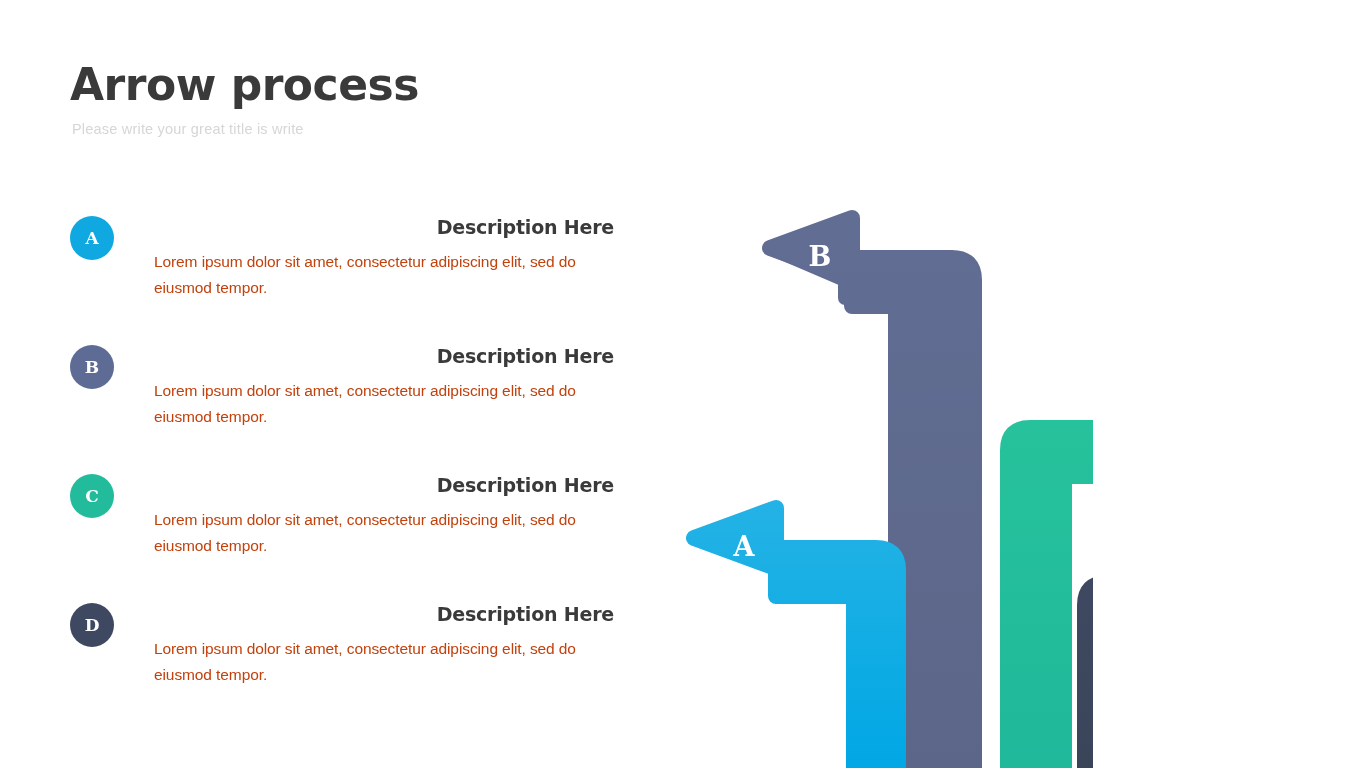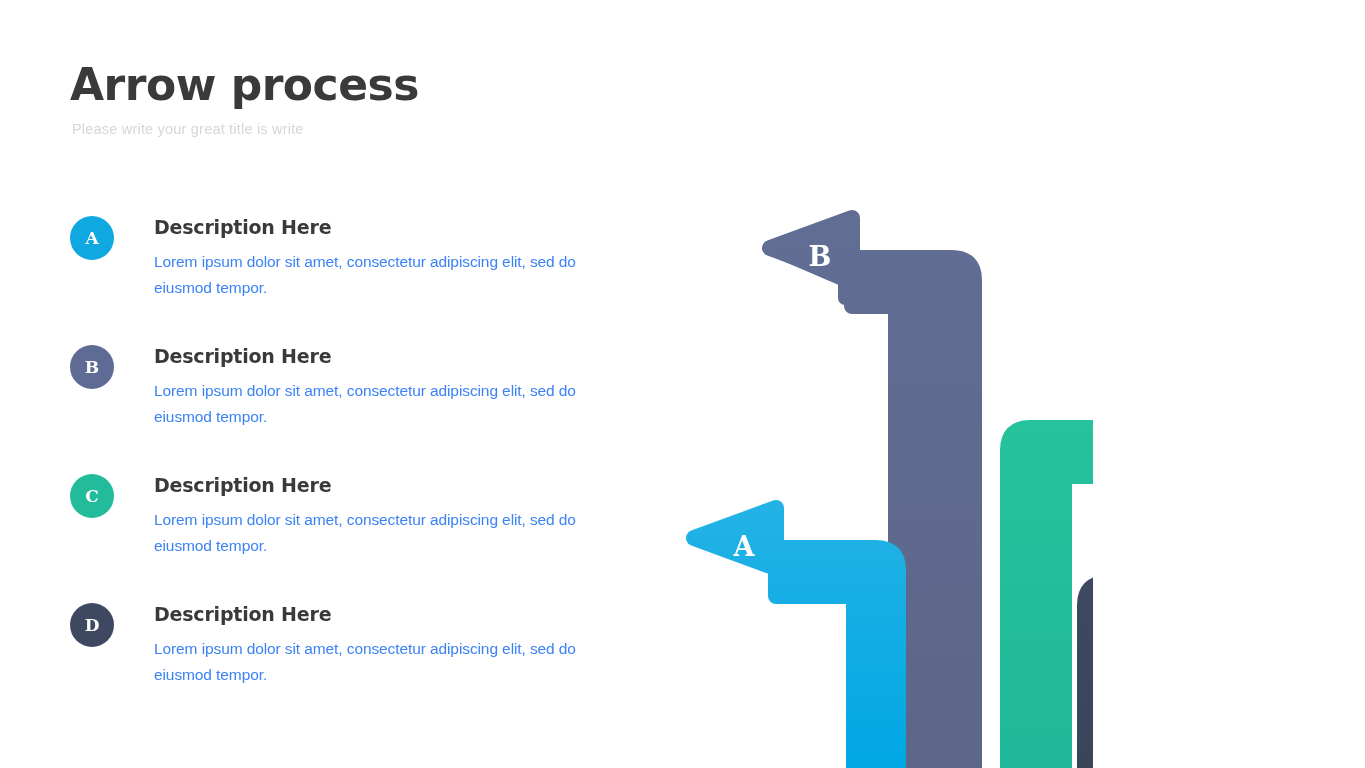--- a/index.html
+++ b/index.html
@@ -83,26 +83,27 @@
     width: 460px;
   }
   .item-title {
     margin: 0;
     font-family: "DejaVu Sans", sans-serif;
     font-size: 19px;
     font-weight: bold;
     color: #3a3a3a;
     line-height: 1.2;
     letter-spacing: -0.2px;
+    text-align: right;
   }
   .item-desc {
     margin: 10px 0 0 0;
     font-family: "Liberation Sans", sans-serif;
     font-size: 15.5px;
-    color: #3b82f6;
+    color: #c2410c;
     line-height: 1.72;
     letter-spacing: -0.1px;
   }
 
   
   .graphic {
     position: absolute;
     left: 660px;
     top: 170px;
     width: 700px;

